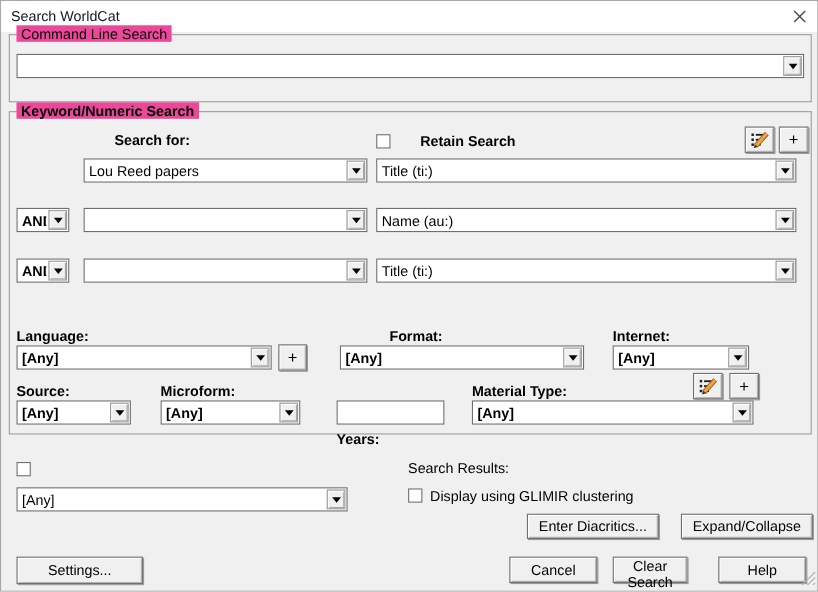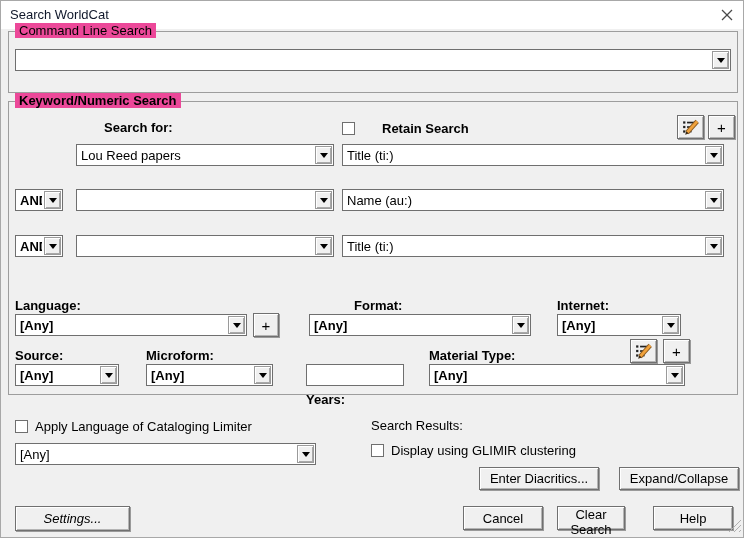--- a/index.html
+++ b/index.html
@@ -225,36 +225,35 @@
     <span>+</span>
   </button>
   <div class="combo" style="left:428px; top:363px; width:256px;">
     <span class="val bold">[Any]</span>
     <span class="arrow">
         <i class="tri"></i>
       </span>
   </div>
 
   <span class="checkbox" style="left:14px; top:419px;"></span>
-  <span class="label" style="left:34px; top:418px;">Apply Language of Cataloging Limiter</span>
   <div class="combo" style="left:14px; top:442px; width:301px;">
     <span class="val">[Any]</span>
     <span class="arrow">
         <i class="tri"></i>
       </span>
   </div>
 
   <span class="label" style="left:370px; top:417px;">Search Results:</span>
   <span class="checkbox" style="left:370px; top:443px;"></span>
   <span class="label" style="left:390px; top:442px;">Display using GLIMIR clustering</span>
 
   <button class="btn" style="left:478px; top:466px; width:120px; height:23px;">Enter Diacritics...</button>
   <button class="btn" style="left:618px; top:466px; width:120px; height:23px;">Expand/Collapse</button>
 
-  <button class="btn" style="left:14px; top:505px; width:115px; height:25px;font-style:italic;">Settings...</button>
+  <button class="btn" style="left:14px; top:505px; width:115px; height:25px;">Settings...</button>
   <button class="btn default" style="left:368px; top:505px; width:82px; height:24px;">OK</button>
   <button class="btn" style="left:462px; top:505px; width:80px; height:24px;">Cancel</button>
   <button class="btn" style="left:556px; top:505px; width:68px; height:24px;">Clear Search</button>
   <button class="btn" style="left:652px; top:505px; width:80px; height:24px;">Help</button>
 
   <span class="grip">
     <svg width="14" height="14" viewBox="0 0 14 14">
       <line x1="13" y1="1" x2="1" y2="13" stroke="#b0b0b0" stroke-width="1"></line>
       <line x1="13" y1="6" x2="6" y2="13" stroke="#b0b0b0" stroke-width="1"></line>
       <line x1="13" y1="11" x2="11" y2="13" stroke="#b0b0b0" stroke-width="1"></line>

